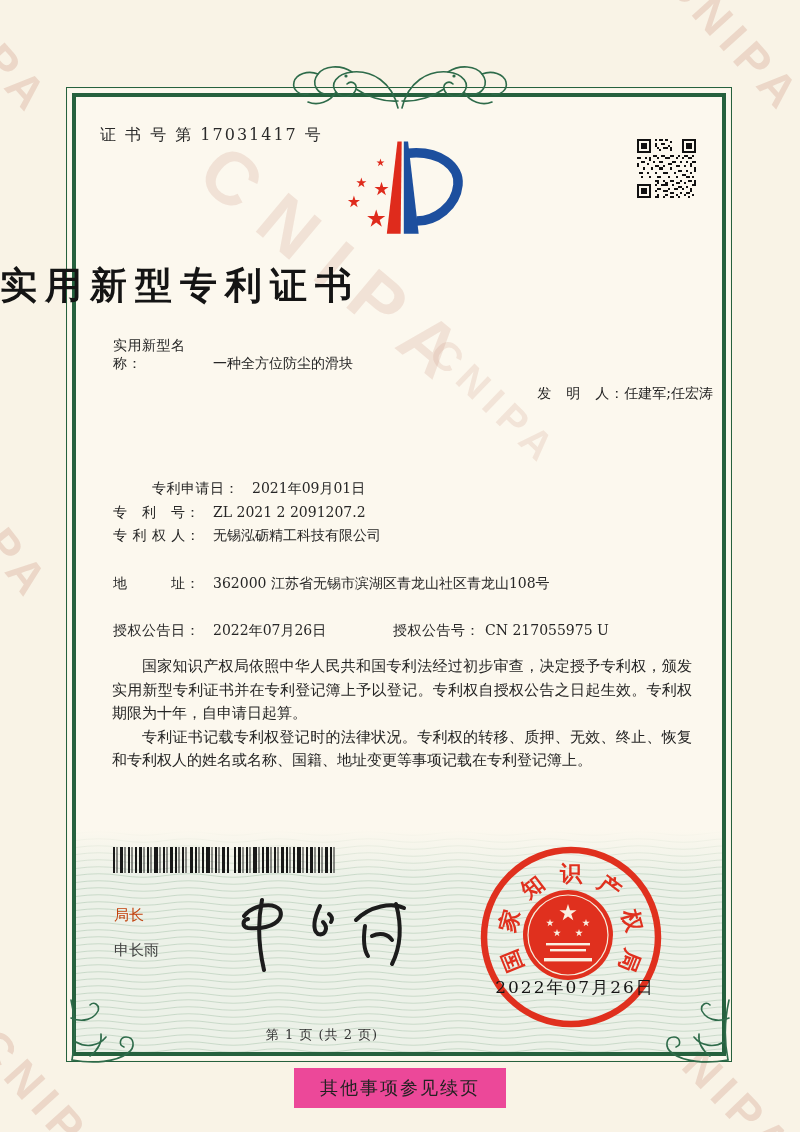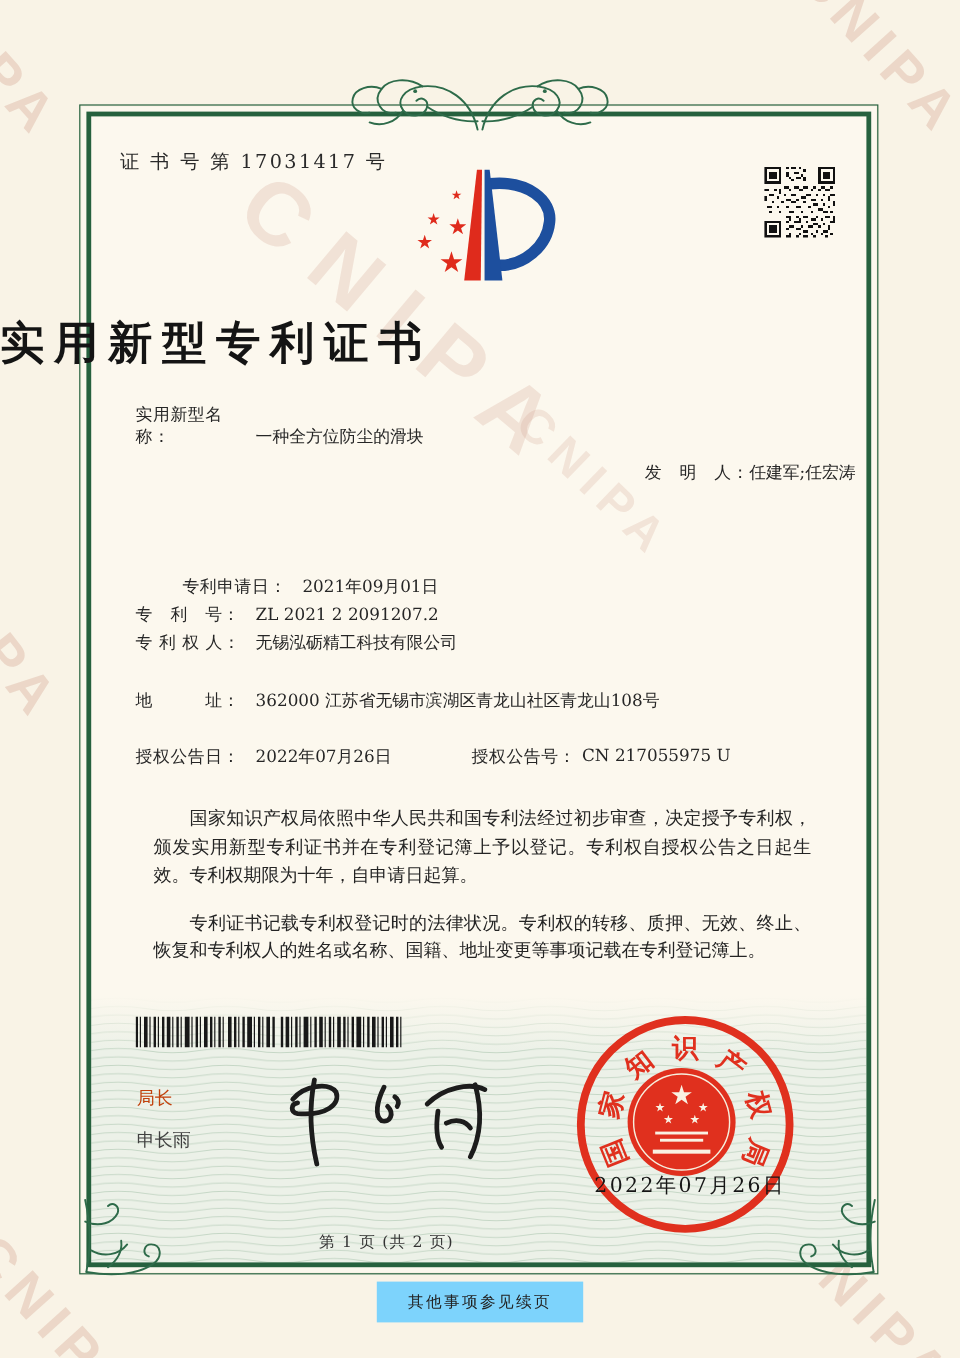--- a/index.html
+++ b/index.html
@@ -43,36 +43,36 @@
            font-size:37px; font-weight:bold; letter-spacing:8px; color:#141414; }
 
   .row { position:absolute; left:113px; width:600px; font-size:14px; color:#262626; }
   .row .lbl  { display:inline-block; width:100px; letter-spacing:0.5px; }
   .row .lbl2 { position:absolute; left:280px; letter-spacing:0.5px; }
   .row .val2 { position:absolute; left:372px; }
   .r0 { top:337px; } .r1 { top:385px;text-align:right; } .r2 { top:456px;margin-top:48px; } .r3 { top:480px;margin-left:39px; }
   .r4 { top:527px; } .r5 { top:575px; } .r6 { top:622px; }
 
   .paras { position:absolute; left:112px; top:655px; width:580px; }
-  .paras p { margin:16px; font-size:15px; line-height:23.6px; text-indent:30px;
+  .paras p { margin:0; font-size:15px; line-height:23.6px; text-indent:30px;
              text-align:justify; color:#242424; }
 
   .barcode { position:absolute; left:113px; top:847px; width:223px; height:26px; }
 
   .officer-title { position:absolute; left:114px; top:906px; font-size:15px; color:#c2410c; }
   .officer-name  { position:absolute; left:114px; top:941px; font-size:15px; color:#404040; }
   .signature { position:absolute; left:228px; top:886px; width:195px; height:95px; }
 
   .seal { position:absolute; left:468px; top:841px; width:210px; height:196px; }
   .seal text { font-family:"DejaVu Serif","Liberation Serif",serif; }
 
   .page-number { position:absolute; left:0; top:1026px; width:644px; text-align:center;
                  font-size:13px; color:#333; letter-spacing:1px; }
   .note-box { position:absolute; left:50%; top:1068px; transform:translateX(-50%);
-              background:#7dd3fc; padding:8px 26px; font-size:13px; color:#222; letter-spacing:2px; }
+              background:#ec4899; padding:8px 26px; font-size:18px; color:#222; letter-spacing:2px; }
 </style>
 </head>
 <body>
 
 <div class="page">
 
   <div class="frame-bg"></div>
 
   <span class="wm wm1">CNIPA</span>
   <span class="wm wm2">CNIPA</span>

